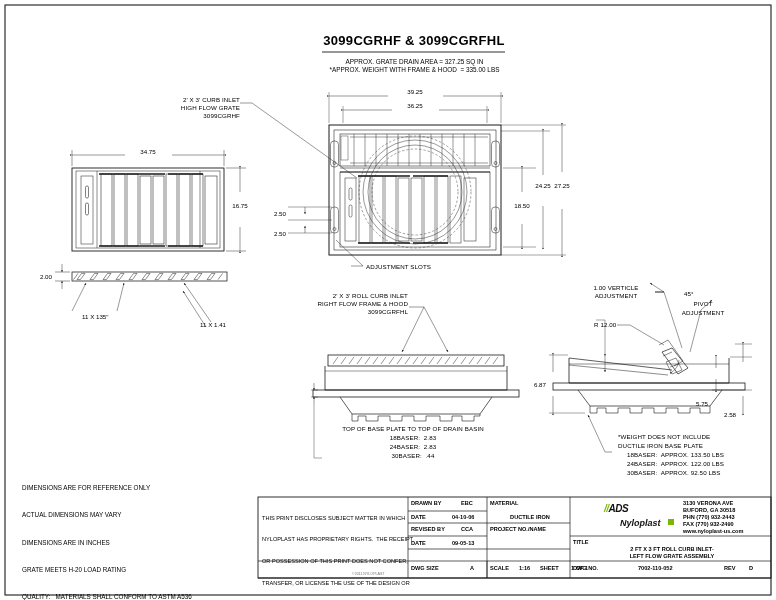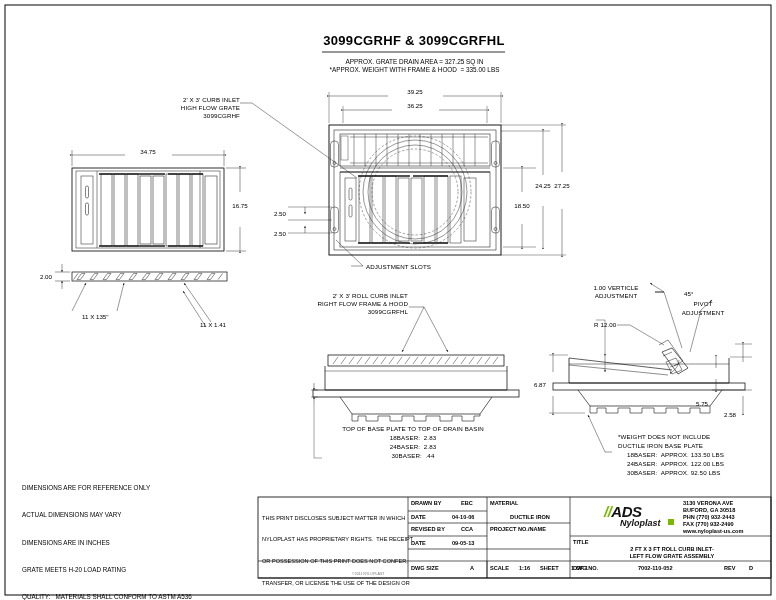--- a/index.html
+++ b/index.html
@@ -418,21 +418,21 @@
 <div class="tb tbb" style="left:470px;top:565px;">A</div>
 
 <div class="tb tbb" style="left:490px;top:500px;">MATERIAL</div>
 <div class="tb tbb c" style="left:490px;top:514px;width:80px;">DUCTILE IRON</div>
 <div class="tb tbb" style="left:490px;top:526px;">PROJECT NO./NAME</div>
 <div class="tb tbb" style="left:490px;top:565px;">SCALE</div>
 <div class="tb tbb" style="left:519px;top:565px;">1:16</div>
 <div class="tb tbb" style="left:540px;top:565px;">SHEET</div>
 <div class="tb tbb" style="left:571px;top:565px;">1 OF 1</div>
 
-<div class="ads" style="left:604px;top:503px;font-size:15px;letter-spacing:-.5px;color:#111;"><span style="color:#7ab800;">//</span><span>ADS</span></div>
+<div class="ads" style="left:604px;top:503px;font-size:10px;letter-spacing:-.5px;color:#111;"><span style="color:#7ab800;">//</span><span>ADS</span></div>
 <div class="ads" style="left:620px;top:518px;font-size:9px;color:#111;">Nyloplast</div>
 <div class="bx" style="left:668px;top:519px;width:6px;height:6px;background:#7ab800;"></div>
 
 <div class="tb tbb" style="left:683px;top:500px;">3130 VERONA AVE</div>
 <div class="tb tbb" style="left:683px;top:507px;">BUFORD, GA 30518</div>
 <div class="tb tbb" style="left:683px;top:514px;">PHN (770) 932-2443</div>
 <div class="tb tbb" style="left:683px;top:521px;">FAX (770) 932-2490</div>
 <div class="tb tbb" style="left:683px;top:528px;">www.nyloplast-us.com</div>
 
 <div class="tb tbb" style="left:573px;top:539px;">TITLE</div>

